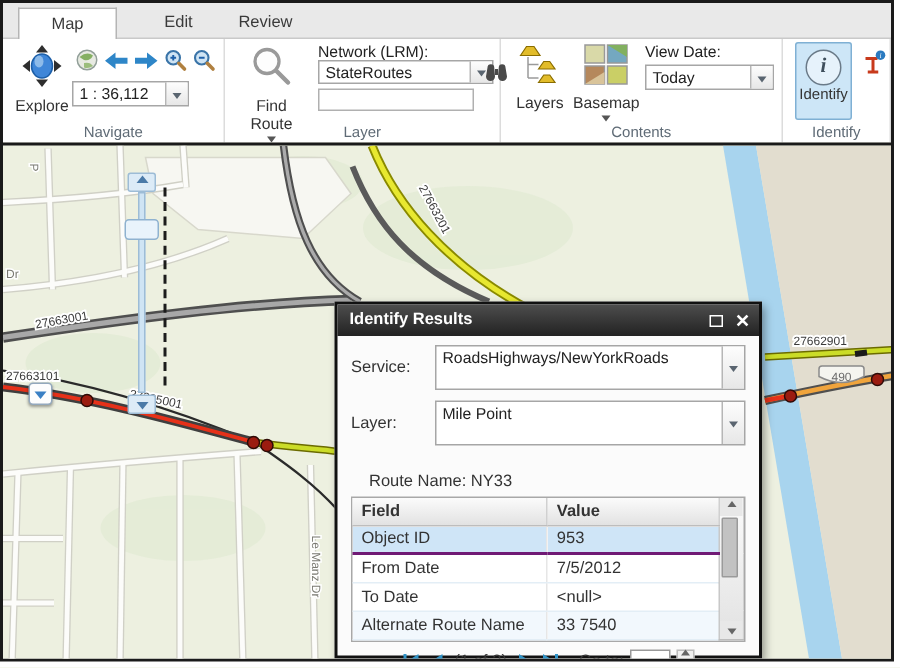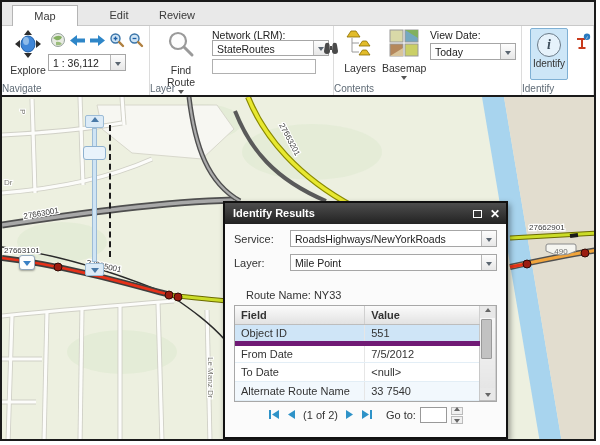--- a/index.html
+++ b/index.html
@@ -8,21 +8,21 @@
 
   
   .tabbar { position:relative; height:24px; background:#e9e9e9; border-bottom:1px solid #c9c9c9; }
   .tab { position:absolute; top:3px; height:21px; width:66px; text-align:center; font-size:11px; color:#3a3a3a; line-height:21px; cursor:default; }
   .tab.active { background:#fff; border:1px solid #b5b5b5; border-bottom:none; }
   .tab.t0 { left:10px; } .tab.t1 { left:76px;padding-left:16px; } .tab.t2 { left:142px; }
 
   
   .ribbon { position:relative; height:69px; background:#fff; display:flex; }
   .rgroup { position:relative; height:100%; border-right:1px solid #dcdcdc; }
-  .rgroup-label { position:absolute; bottom:1px; left:0; right:0; font-size:10px; color:#5f6b76; }
+  .rgroup-label { position:absolute; bottom:1px; left:0; right:0; text-align:center; font-size:10px; color:#5f6b76; }
   .g-navigate { width:148px; } .g-find { width:184px; } .g-contents { width:188px; } .g-identify { flex:1; }
 
   .explore { position:absolute; left:6px; top:3px; width:40px; text-align:center; }
   .explore .lbl { font-size:10.5px; color:#333; margin-top:1px; }
   .navrow { position:absolute; left:48px; top:6px; display:flex; gap:3px; align-items:center; }
   .combo { display:flex; border:1px solid #a6a6a6; background:#fff; height:17px; align-items:stretch; }
   .combo .cval { flex:1; font-size:10.5px; color:#222; padding:2px 3px 0 4px; white-space:nowrap; overflow:hidden; }
   .combo .cbtn { width:15px; background:linear-gradient(#fdfdfd,#e7e7e7); border-left:1px solid #b6b6b6; position:relative; }
   .tri-dn { position:absolute; left:50%; top:50%; margin:-1px 0 0 -3px; width:0; height:0; border-left:3.5px solid transparent; border-right:3.5px solid transparent; border-top:4px solid #5a6570; }
   .scale-combo { position:absolute; left:46px; top:28px; width:78px; }
@@ -65,28 +65,28 @@
 
   
   .popup { position:absolute; left:221px; top:104px; width:285px; height:238px; background:#fbfbfb; border:2px solid #111; box-shadow:2px 3px 6px rgba(0,0,0,.4); }
   .popup-title { height:21px; background:linear-gradient(#4d4d4d,#222); color:#fff; font-size:11px; font-weight:bold; line-height:21px; padding-left:8px; position:relative; }
   .pt-icons { position:absolute; right:6px; top:0; height:21px; display:flex; gap:8px; align-items:center; }
   .ico-max { width:9px; height:8px; border:1.5px solid #fff; }
   .ico-close { color:#fff; font-size:12px; font-weight:bold; line-height:10px; }
   .popup-body { padding:6px 9px 0; }
   .prow { display:flex; margin-bottom:7px; align-items:center; }
   .prow .plabel { width:56px; font-size:11px; color:#333; }
-  .prow .combo { flex:1; height:17px; }
+  .prow .combo { flex:1; height:30px; }
   .routename { font-size:11px; color:#333; margin:18px 0 4px;padding-left:12px; }
 
   table.idtable { border-collapse:collapse; width:100%; table-layout:fixed; font-size:11px; }
   .idtable-wrap { border:1px solid #a8a8a8; background:#fff; }
   .idtable th { background:linear-gradient(#fbfbfb,#e2e2e2); border-bottom:1px solid #bdbdbd; border-right:1px solid #d0d0d0; text-align:left; font-weight:bold; color:#333; height:18px; padding:0 6px; }
   .idtable td { height:19px; padding:0 6px; color:#333; border-bottom:1px solid #e3eef6; border-right:1px solid #e6e6e6; white-space:nowrap; overflow:hidden; }
-  .idtable tr.sel td { background:#cfe5f7; border-bottom:5px solid #701a75; }
+  .idtable tr.sel td { background:#cfe5f7; border-bottom:2px solid #701a75; }
   .idtable tr.alt td { background:#f2f8fd; }
   .idtable col.c-field { width:124px; } .idtable col.c-value { width:110px; } .idtable col.c-sb { width:15px; }
   .sbcell { position:relative; padding:0 !important; background:#f0f0f0; border-left:1px solid #c8c8c8; }
   .vscroll { position:absolute; top:0; bottom:0; left:0; right:0; }
   .vscroll .vbtn { position:absolute; left:0; width:100%; height:12px; background:#e8e8e8; }
   .vscroll .vthumb { position:absolute; left:1px; top:13px; width:11px; height:40px; background:#c2c2c2; border:1px solid #9a9a9a; border-radius:1px; }
   .tri-up-g { position:absolute; left:50%; top:50%; margin:-4px 0 0 -3px; width:0; height:0; border-left:3px solid transparent; border-right:3px solid transparent; border-bottom:4px solid #666; }
   .tri-dn-g { position:absolute; left:50%; top:50%; margin:-1px 0 0 -3px; width:0; height:0; border-left:3px solid transparent; border-right:3px solid transparent; border-top:4px solid #666; }
 
   .pager { display:flex; align-items:center; justify-content:center; gap:7px; height:26px; font-size:11px; color:#333; }
@@ -432,21 +432,21 @@
                       </span>
                   <span class="vthumb"></span>
                   <span class="vbtn" style="bottom:0">
                         <span class="tri-dn-g"></span>
                       </span>
                 </span>
               </th>
             </tr>
             <tr class="sel">
               <td>Object ID</td>
-              <td>551</td>
+              <td>953</td>
             </tr>
             <tr>
               <td>From Date</td>
               <td>7/5/2012</td>
             </tr>
             <tr>
               <td>To Date</td>
               <td>&lt;null&gt;</td>
             </tr>
             <tr class="alt">

